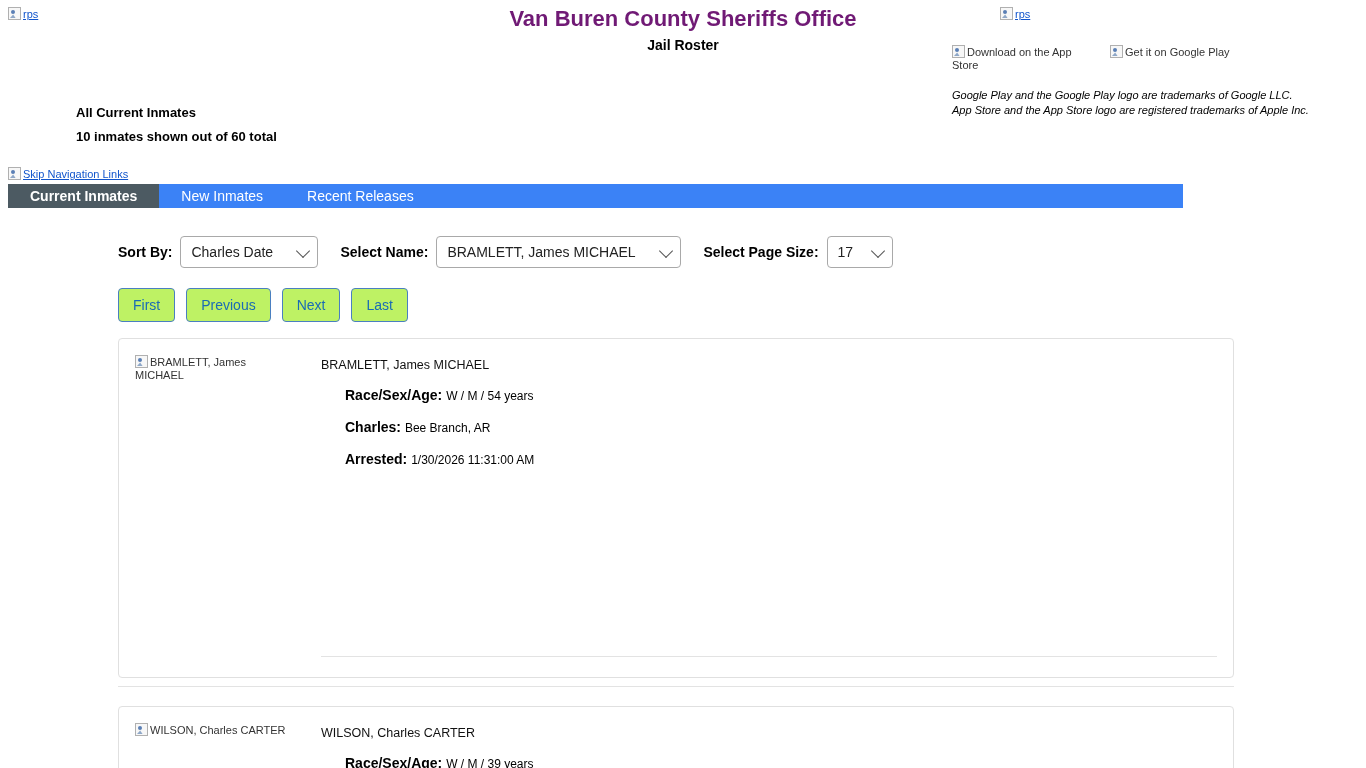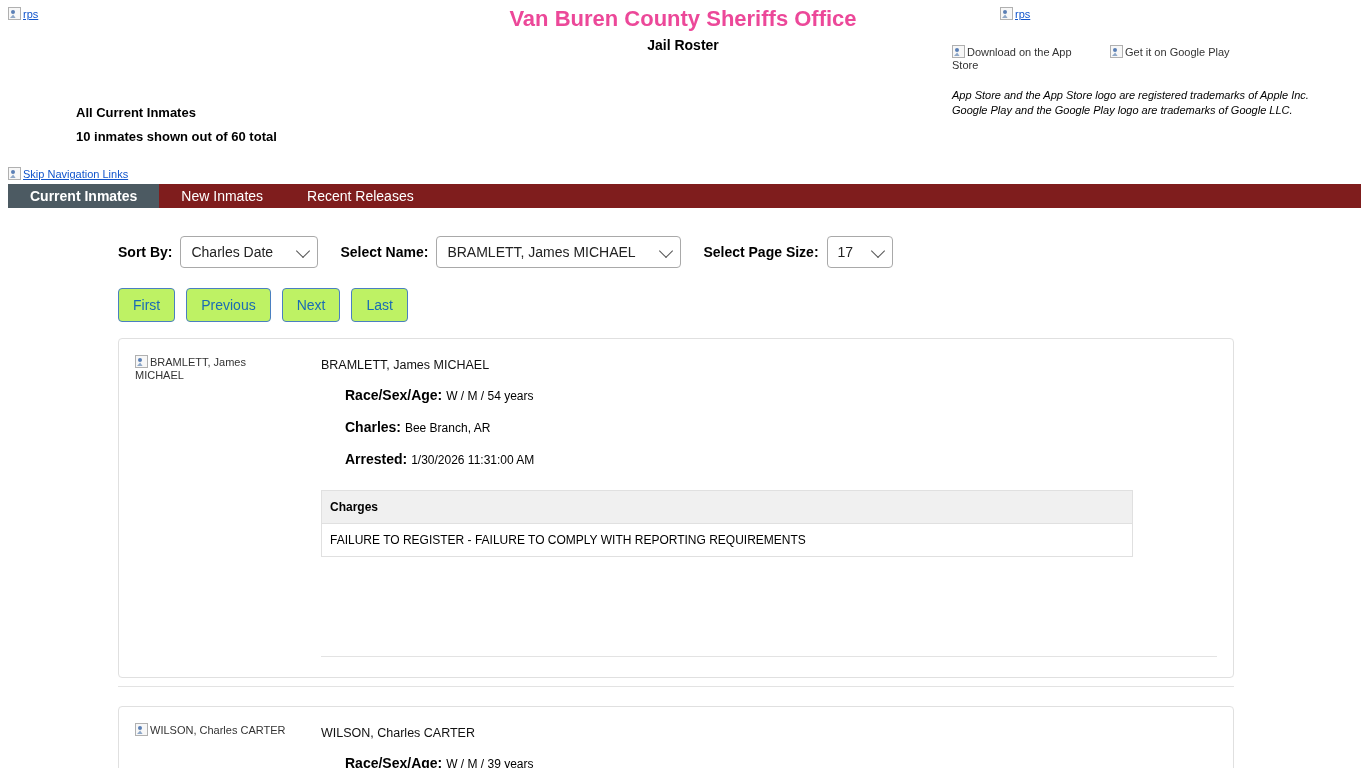--- a/index.html
+++ b/index.html
@@ -60,21 +60,21 @@
 
   .title-block {
     position: absolute;
     left: 0; right: 0; top: 6px;
     text-align: center;
     pointer-events: none;
   }
   .title-main {
     font-size: 22px;
     font-weight: bold;
-    color: #ec4899;
+    color: #701a75;
     line-height: 26px;
   }
   .title-sub {
     font-size: 14px;
     font-weight: bold;
     margin-top: 4px;
     line-height: 18px;
   }
 
   .store-area { position: absolute; left: 952px; top: 7px; width: 400px; }
@@ -100,23 +100,23 @@
     font-weight: bold;
     line-height: 24px;
   }
 
   
   .skipnav { position: absolute; left: 8px; top: 167px; }
 
   .tabbar {
     position: absolute;
     left: 8px; top: 184px;
-    width: 1353px;
+    width: 1175px;
     height: 24px;
-    background: #7f1d1d;
+    background: #3b82f6;
     display: flex;
     align-items: stretch;
     font-size: 14px;
   }
   .tab {
     display: flex;
     align-items: center;
     justify-content: center;
     color: #ffffff;
     padding: 0 22px;
@@ -257,22 +257,22 @@
     <div class="store-top">
       <a class="broken-img" href="#"><span class="bi-glyph"></span><span>rps</span></a>
     </div>
     <div class="store-badges">
       <a class="broken-img dark multi badge-app" href="#"><span class="bi-glyph"></span><span>Download on the App Store</span></a>
       <a class="broken-img dark badge-play" href="#"><span class="bi-glyph"></span><span>Get it on Google Play</span></a>
     </div>
   </div>
 
   <div class="trademark">
+    <div>Google Play and the Google Play logo are trademarks of Google LLC.</div>
     <div>App Store and the App Store logo are registered trademarks of Apple Inc.</div>
-    <div>Google Play and the Google Play logo are trademarks of Google LLC.</div>
   </div>
 
   <div class="summary">
     <div>All Current Inmates</div>
     <div>10 inmates shown out of 60 total</div>
   </div>
 
   <a class="broken-img skipnav" href="#"><span class="bi-glyph"></span><span>Skip Navigation Links</span></a>
 
   <div class="tabbar">
@@ -321,32 +321,20 @@
         </div>
         <div class="det-row">
           <b>Charles:</b>
           <span class="det-val">Bee Branch, AR</span>
         </div>
         <div class="det-row">
           <b>Arrested:</b>
           <span class="det-val">1/30/2026 11:31:00 AM</span>
         </div>
 
-        <table class="charges-table">
-          <thead>
-            <tr>
-              <th>Charges</th>
-            </tr>
-          </thead>
-          <tbody>
-            <tr>
-              <td>FAILURE TO REGISTER - FAILURE TO COMPLY WITH REPORTING REQUIREMENTS</td>
-            </tr>
-          </tbody>
-        </table>
       </div>
       <div class="card-bottom-rule"></div>
     </div>
   </div>
 
   <div class="card-sep"></div>
 
   <div class="card card-2 clip">
     <div class="card-inner">
       <div class="mugshot">

